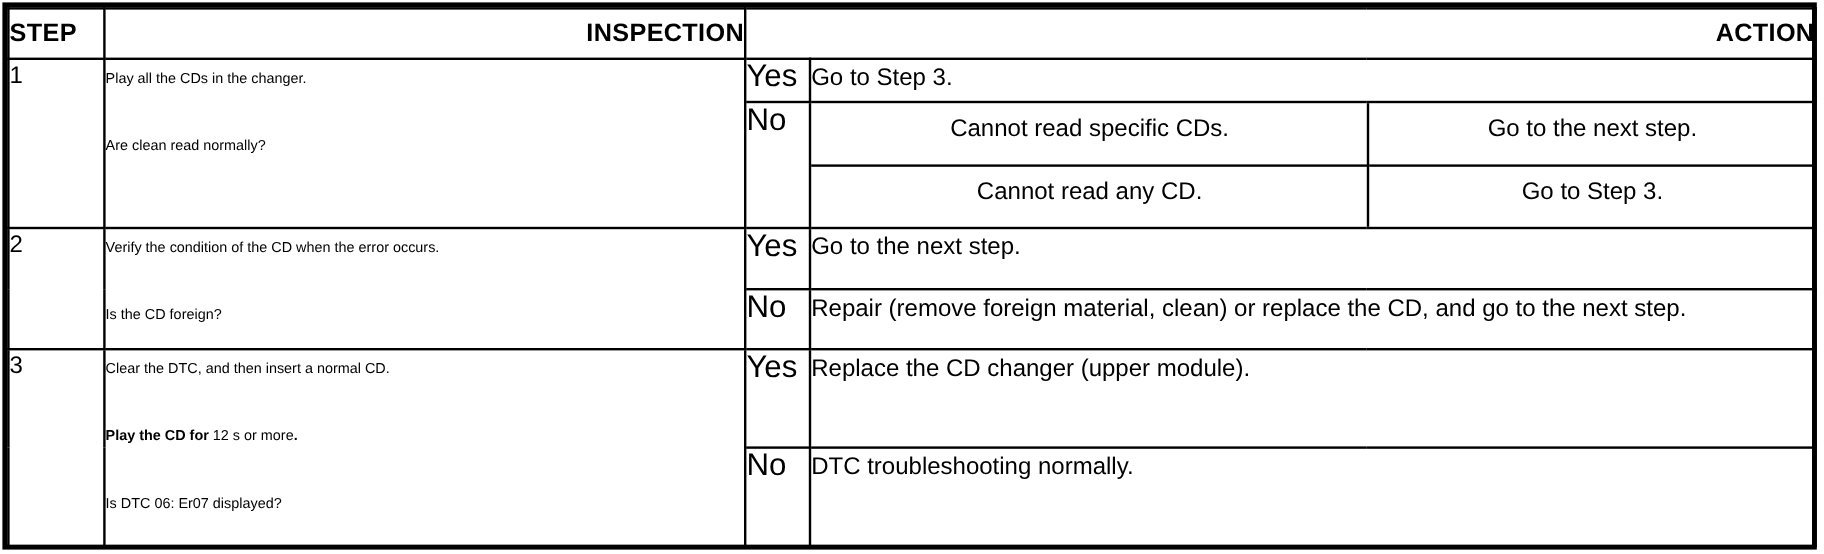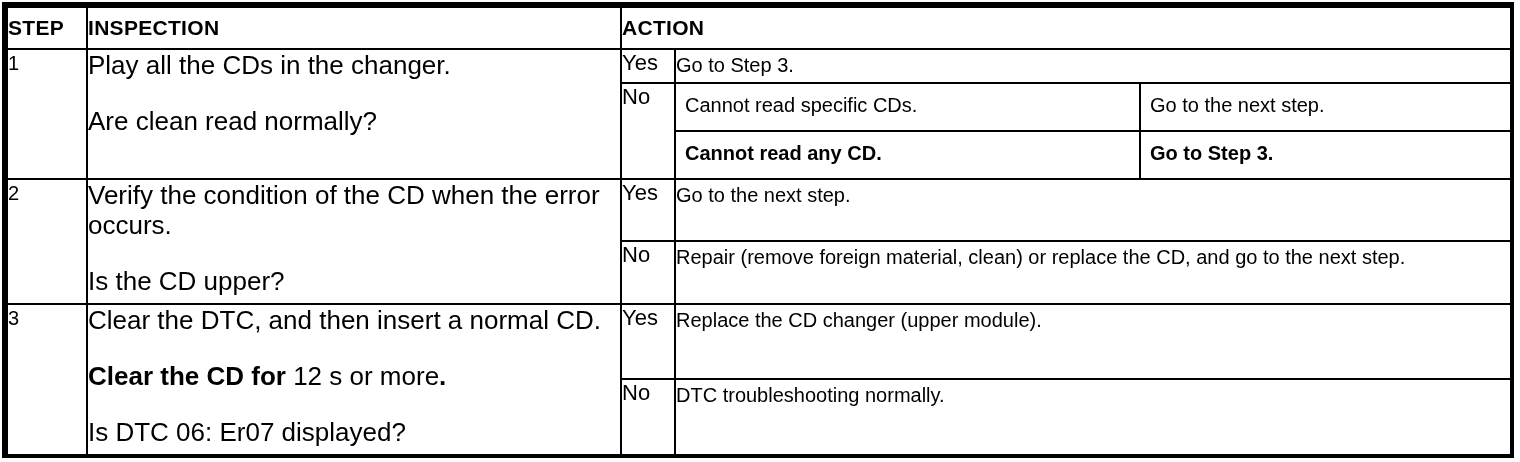--- a/index.html
+++ b/index.html
@@ -51,47 +51,47 @@
     top: 2px;
     width: 1512px;
     height: 456px;
     border: 4px solid #000000;
     box-sizing: border-box;
     pointer-events: none;
   }
 
   
   th.hdr {
-    text-align: left;
+    text-align: right;
     font-weight: bold;
     font-size: 21px;
     letter-spacing: 0.3px;
     height: 40px;
     line-height: 40px;
     padding: 0 2px;
     white-space: nowrap;
   }
   th.hdr-step {
     text-align: left;
     padding-left: 7px;
   }
 
   
   .cell {
-    font-size: 26px;
+    font-size: 12px;
     line-height: 30px;
     padding: 6px 8px 8px 8px;
   }
   .cell-step {
     font-size: 20px;
     line-height: 26px;
     padding: 6px 0 0 7px;
   }
   .cell-yn {
-    font-size: 22px;
+    font-size: 26px;
     line-height: 26px;
     padding: 7px 0 0 8px;
     white-space: nowrap;
   }
   .cell-act {
     font-size: 20px;
     line-height: 30px;
     padding: 6px 8px 8px 9px;
   }
 
@@ -110,22 +110,23 @@
   }
   table.sub td {
     border: 0;
     border-bottom: 2px solid #000000;
     border-right: 2px solid #000000;
     padding: 6px 8px 8px 9px;
     font-size: 20px;
     line-height: 30px;
     vertical-align: top;
     background: #ffffff;
-  }
-  table.sub tr:last-child td { border-bottom: 0; font-weight: bold; }
+    text-align: center;
+  }
+  table.sub tr:last-child td { border-bottom: 0; }
   table.sub td:last-child    { border-right: 0; }
 </style>
 </head>
 <body>
 
 <div class="sheet">
 
   <table class="ts-table">
     <colgroup>
       <col style="width:80px">
@@ -179,39 +180,39 @@
             </table>
         </td>
       </tr>
 
       <tr>
         <td class="cell-step" rowspan="2">2</td>
 
         <td class="cell" rowspan="2">
           <p class="para">Verify the condition of the CD when the error occurs.</p>
           <div class="gap"></div>
-          <p class="para">Is the CD upper?</p>
+          <p class="para">Is the CD foreign?</p>
         </td>
 
         <td class="cell-yn">Yes</td>
         <td class="cell-act" colspan="2">Go to the next step.</td>
       </tr>
 
       <tr>
         <td class="cell-yn">No</td>
         <td class="cell-act" colspan="2">Repair (remove foreign material, clean) or replace the CD, and go to the next step.</td>
       </tr>
 
       <tr>
         <td class="cell-step" rowspan="2">3</td>
 
         <td class="cell" rowspan="2">
           <p class="para">Clear the DTC, and then insert a normal CD.</p>
           <div class="gap"></div>
-          <p class="para semibold"><span>Clear the CD for </span><span class="bold">12 s or more</span><span>.</span></p>
+          <p class="para semibold"><span>Play the CD for </span><span class="bold">12 s or more</span><span>.</span></p>
           <div class="gap"></div>
           <p class="para">Is DTC 06: Er07 displayed?</p>
         </td>
 
         <td class="cell-yn">Yes</td>
         <td class="cell-act" colspan="2">Replace the CD changer (upper module).</td>
       </tr>
 
       <tr>
         <td class="cell-yn">No</td>

